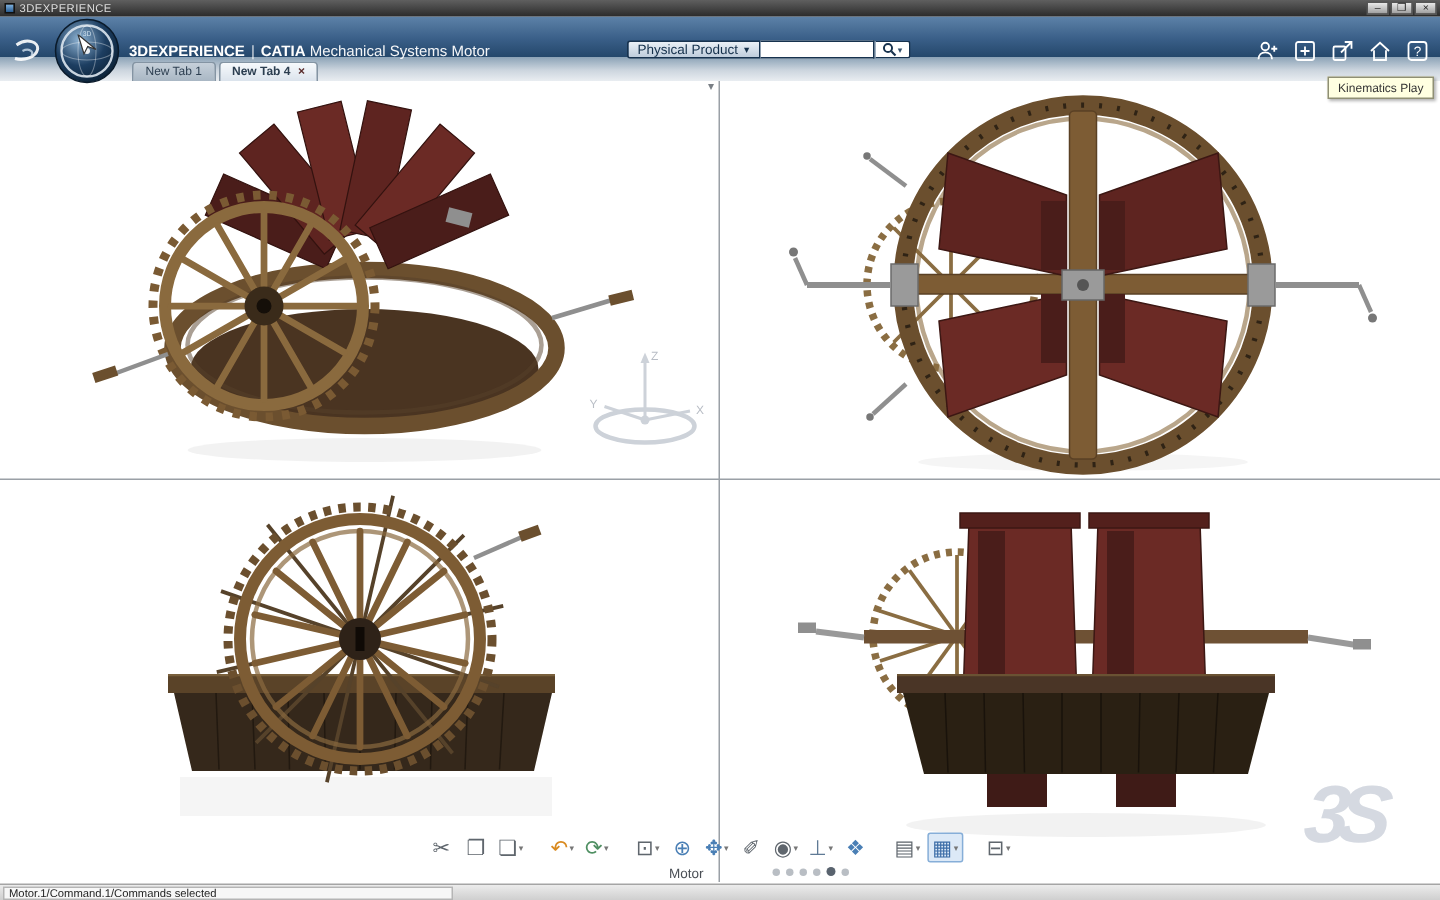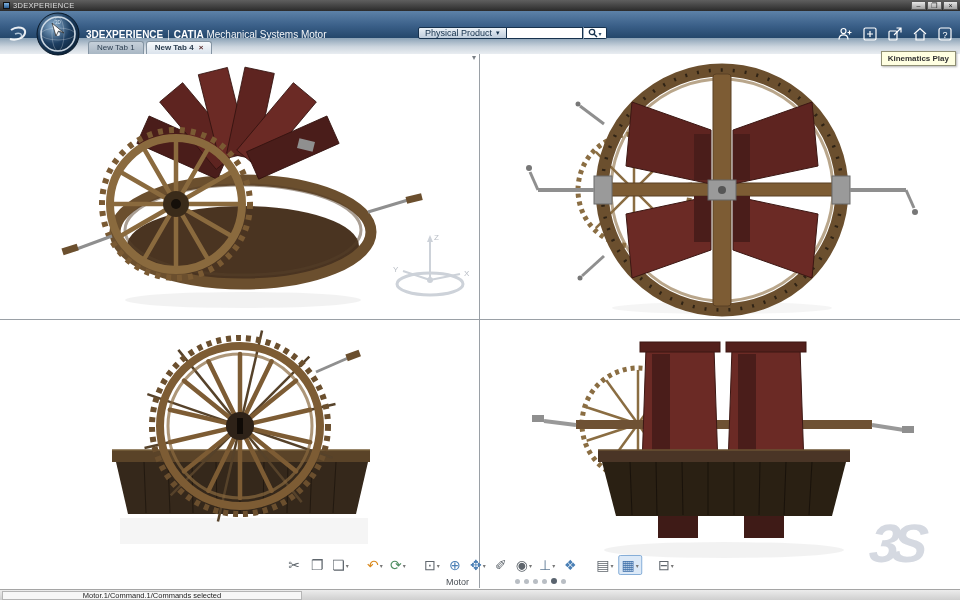--- a/index.html
+++ b/index.html
@@ -46,21 +46,21 @@
     background:linear-gradient(#8ba2b6, #ccd5de 55%, #e9edf1); z-index:10; }
   .tab-bar { position:absolute; left:88px; bottom:0; display:flex; align-items:flex-end; }
   .tab { font-size:8px; color:#2c3e50; padding:2px 8px 2px 8px; margin-right:2px;
     background:linear-gradient(#c6d0da,#a9b7c4); border:1px solid #8494a3; border-bottom:none;
     border-radius:3px 3px 0 0; display:flex; align-items:flex-end; gap:5px; cursor:pointer; height:13px; }
   .tab.active { background:linear-gradient(#f6f9fc,#dbe3ec); font-weight:bold; }
   .tab-close { color:#5a2c2c; font-size:8px; cursor:pointer; }
 
   
   .tooltip { position:absolute; top:51px; right:4px; background:#ffffe1; border:1px solid #8f8f74;
-    font-size:8px; color:#333; padding:2px 6px; z-index:25; box-shadow:1px 1px 2px rgba(0,0,0,.3);font-weight:bold; }
+    font-size:8px; color:#333; padding:2px 6px; z-index:25; box-shadow:1px 1px 2px rgba(0,0,0,.3); }
 
   
   .vp { position:absolute; background:#fff; z-index:1; }
   .divider { position:absolute; background:#9aa0a6; z-index:2; cursor:col-resize; }
   .divider.h { cursor:row-resize; }
   .split-handle { position:absolute; left:472px; top:53px; z-index:3; font-size:8px; color:#7a7f85; cursor:pointer; }
 
   
   .view-toolbar { position:absolute; left:50%; transform:translateX(-50%); bottom:25px;
     display:flex; align-items:center; gap:3px; z-index:6; }
@@ -75,21 +75,21 @@
   .dot { width:5px; height:5px; border-radius:50%; background:#b9bec4; cursor:pointer; }
   .dot.active { background:#59636e; width:6px; height:6px; }
 
   
   .watermark { position:absolute; right:40px; bottom:26px; font-size:54px; font-style:italic; font-weight:bold;
     color:#ced3dc; letter-spacing:-8px; transform:skewX(-6deg); z-index:1; opacity:.85; }
 
   
   .statusbar { position:absolute; left:0; right:0; bottom:0; height:11px;
     background:linear-gradient(#ececec,#cfcfcf); border-top:1px solid #a5a5a5; z-index:30;
-    display:flex; align-items:center;text-align:center; }
+    display:flex; align-items:center; }
   .status-box { margin-left:2px; height:9px; width:300px; background:#f7f7f7; border:1px solid #b5b5b5;
     font-size:7.5px; line-height:8px; color:#222; padding:0 3px; overflow:hidden; white-space:nowrap; }
 </style>
 </head>
 <body>
 
 <div class="titlebar">
   <span class="app-ico"></span>
   <span class="title">3DEXPERIENCE</span>
   <span class="winbtn">–</span>

